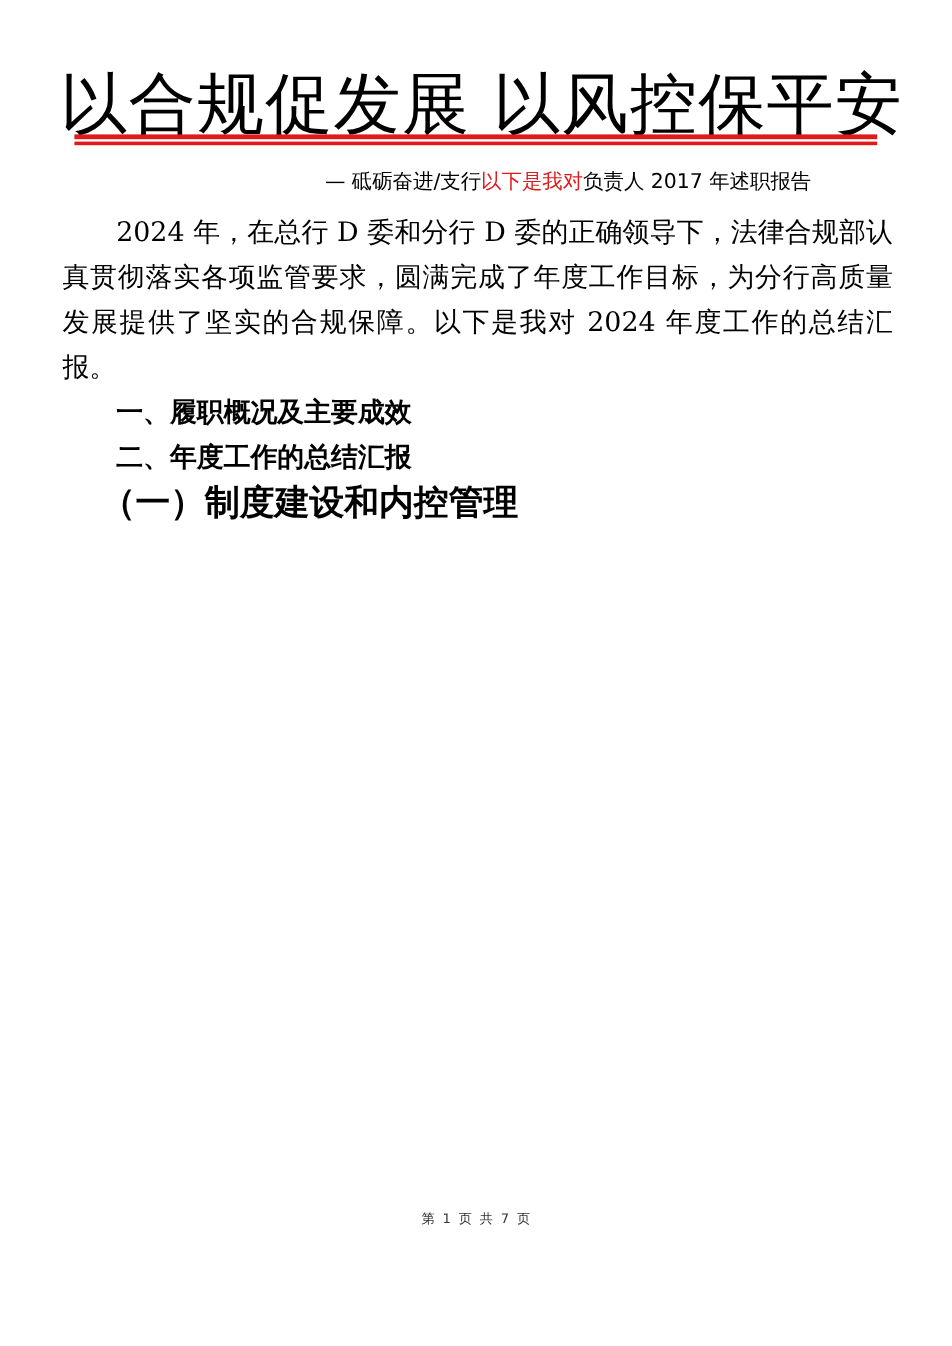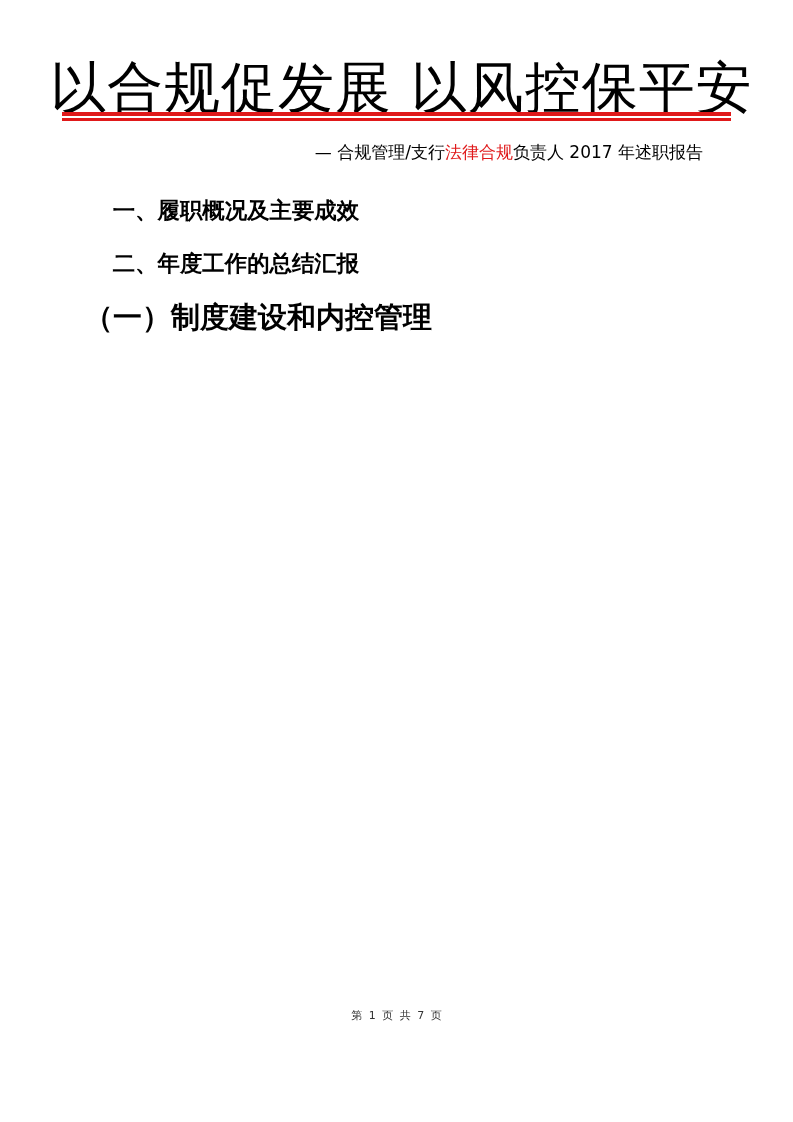--- a/index.html
+++ b/index.html
@@ -1,17 +1,17 @@
 <!DOCTYPE html>
 <html><head>
   <meta charset="utf-8">
   <style>
     html, body { margin: 0; padding: 0; background: #ffffff; }
     body { width: 793px; height: 1122px; position: relative; overflow: hidden; }
-    .page { position: absolute; left: 0; top: 0; width: 720px; height: 1122px; background: #fff; padding-left: 27px; }
+    .page { position: absolute; left: 0; top: 0; width: 720px; height: 1122px; background: #fff; }
     .title {
       position: absolute; left: 50px; top: 58px; width: 700px;
       text-align: center;
       font-family: "DejaVu Serif", serif;
       font-size: 56px; line-height: 60px; color: #000;
       letter-spacing: 1px; white-space: nowrap;
     }
     .rule-thick { position: absolute; left: 62px; top: 112px; width: 669px; height: 4px; background: #e0191a; }
     .rule-thin { position: absolute; left: 62px; top: 118px; width: 669px; height: 3px; background: #e0191a; }
     .subtitle {
@@ -19,39 +19,40 @@
       font-family: "DejaVu Sans", sans-serif; font-size: 17px; line-height: 22px; color: #000;
       white-space: nowrap;
     }
     .subtitle .hl { color: #e0191a; }
     .body {
       position: absolute; left: 52px; top: 176px; width: 692px;
       font-family: "DejaVu Serif", serif; font-size: 22.4px; line-height: 37.4px; color: #000;
       text-align: justify; text-justify: inter-character;
     }
     .p { margin: 0; text-indent: 2em; text-align: justify; text-align-last: left; }
-    .h { margin: 16px; padding-left: 2em; font-family: "DejaVu Sans", sans-serif; font-weight: bold; font-size: 22.4px; line-height: 37.4px; }
+    .h { margin: 0; padding-left: 2em; font-family: "DejaVu Sans", sans-serif; font-weight: bold; font-size: 22.4px; line-height: 37.4px; }
     .h2 { margin: 0; padding-left: 1.1em; font-family: "DejaVu Sans", sans-serif; font-weight: bold; font-size: 29px; line-height: 37.4px; }
     .footer {
       position: absolute; left: 0; top: 1008px; width: 793px; text-align: center;
       font-family: "DejaVu Sans", sans-serif; font-size: 11px; color: #333; word-spacing: 3px;
     }
   </style>
 </head>
 <body>
 
 <div class="page">
   <div class="title">以合规促发展 以风控保平安</div>
   <div class="rule-thick"></div>
   <div class="rule-thin"></div>
 
   <div class="subtitle">
-    <span>— 合规管理/支行</span><span class="hl">法律合规</span><span>负责人 2017 年述职报告</span>
+    <span>— 砥砺奋进/支行</span><span class="hl">以下是我对</span><span>负责人 2017 年述职报告</span>
   </div>
 
   <div class="body">
+    <p class="p">2024 年，在总行 D 委和分行 D 委的正确领导下，法律合规部认真贯彻落实各项监管要求，圆满完成了年度工作目标，为分行高质量发展提供了坚实的合规保障。以下是我对 2024 年度工作的总结汇报。</p>
     <p class="h">一、履职概况及主要成效</p>
     <p class="h">二、年度工作的总结汇报</p>
     <p class="h2">（一）制度建设和内控管理</p>
   </div>
 
   <div class="footer">第 1 页 共 7 页</div>
 </div>
 
 </body></html>

